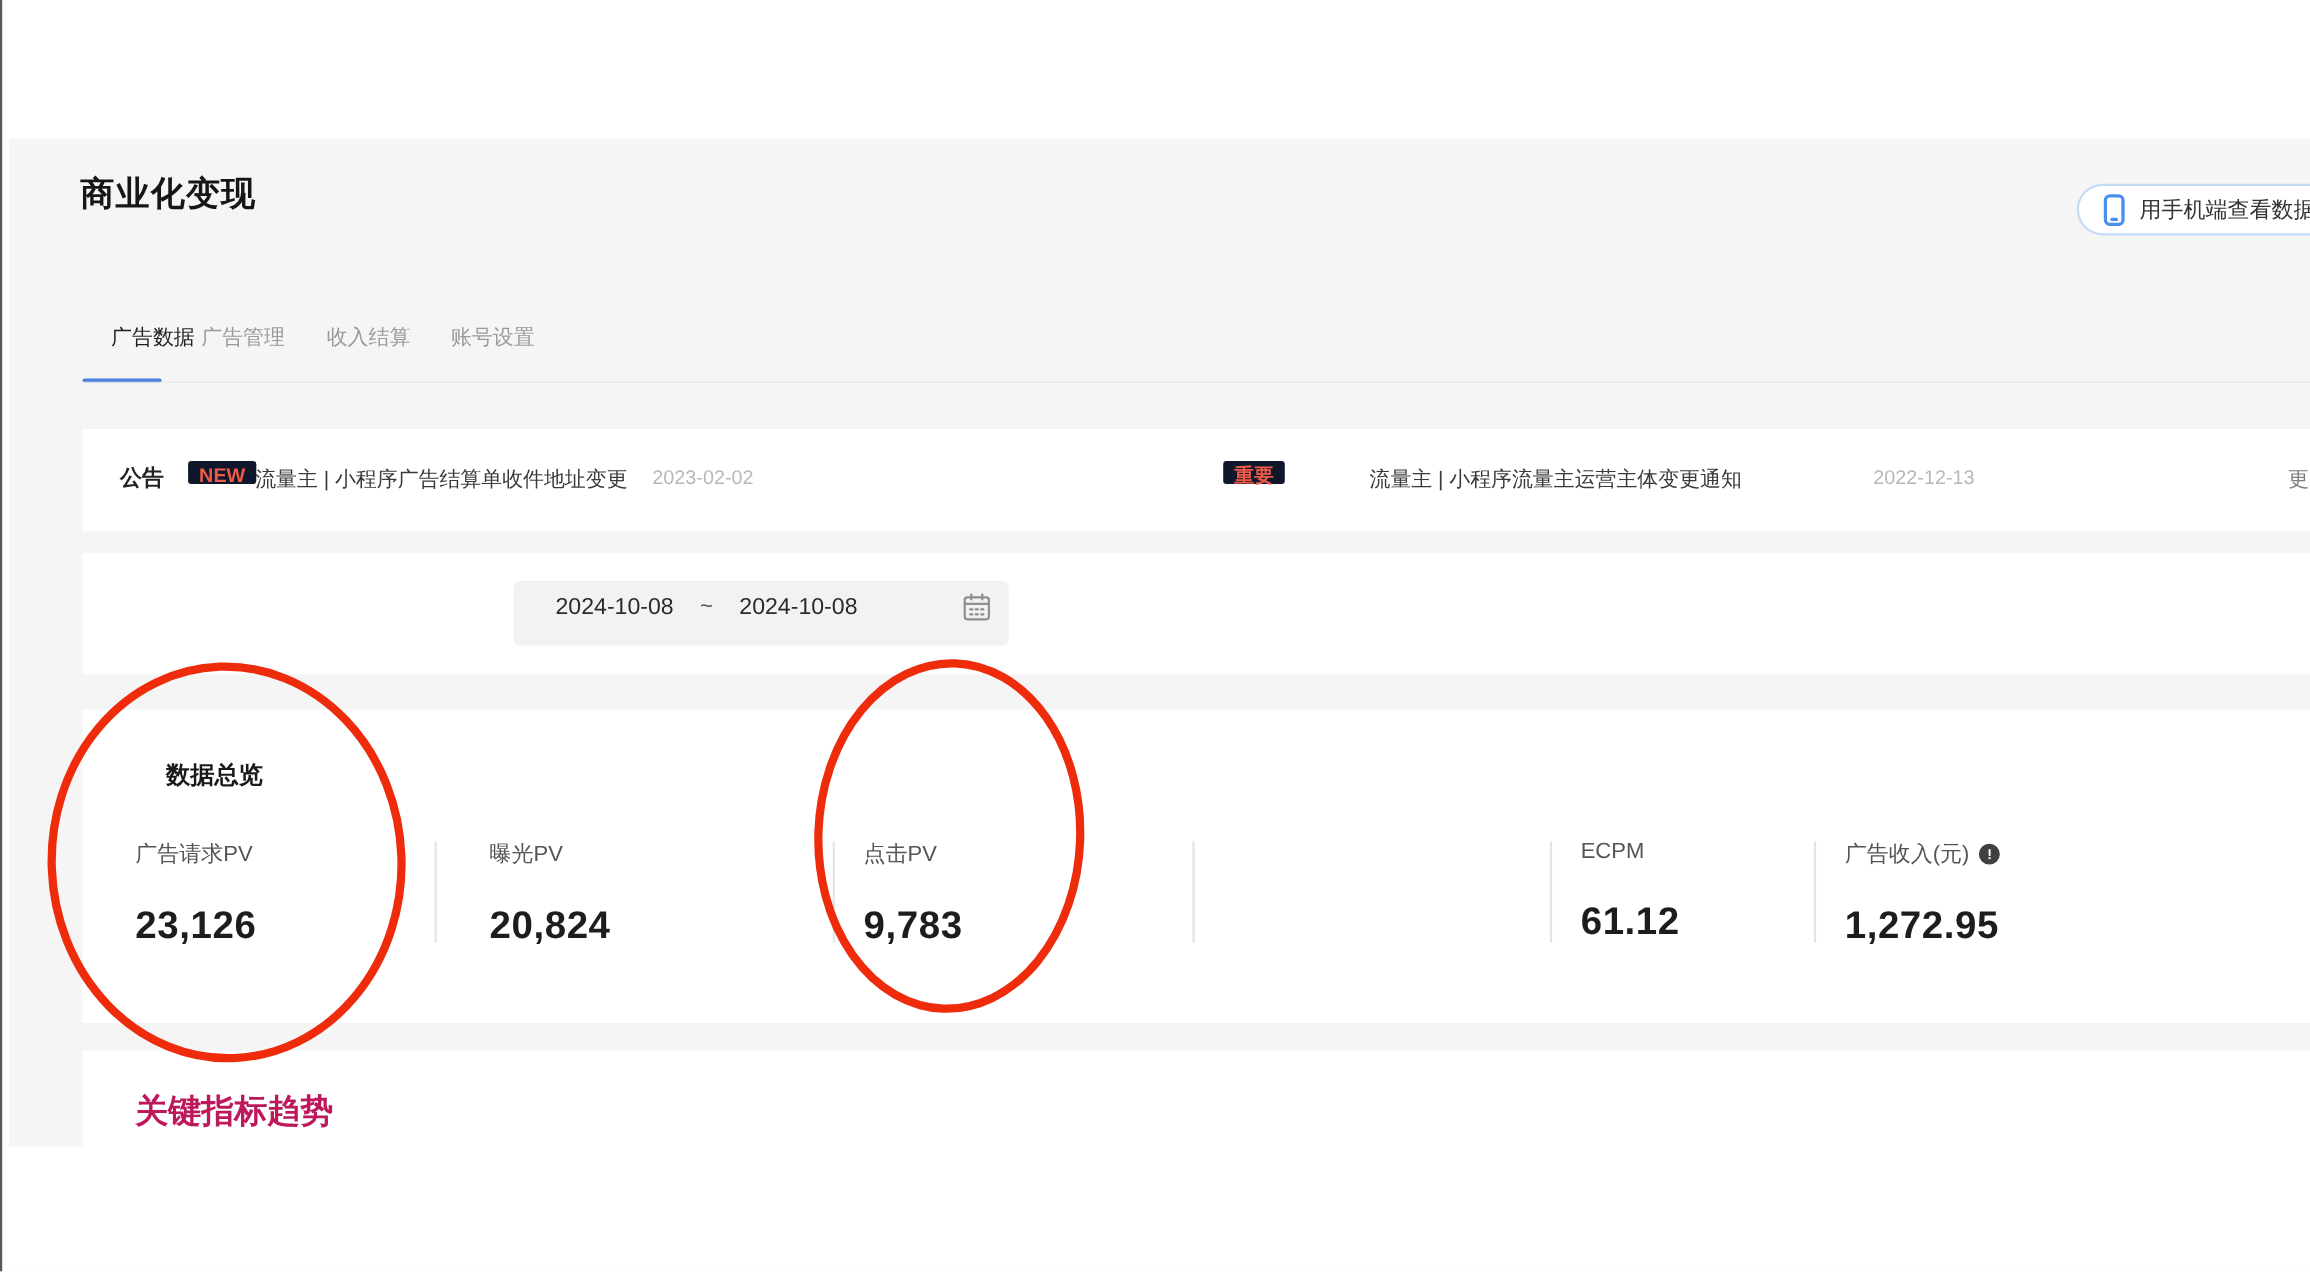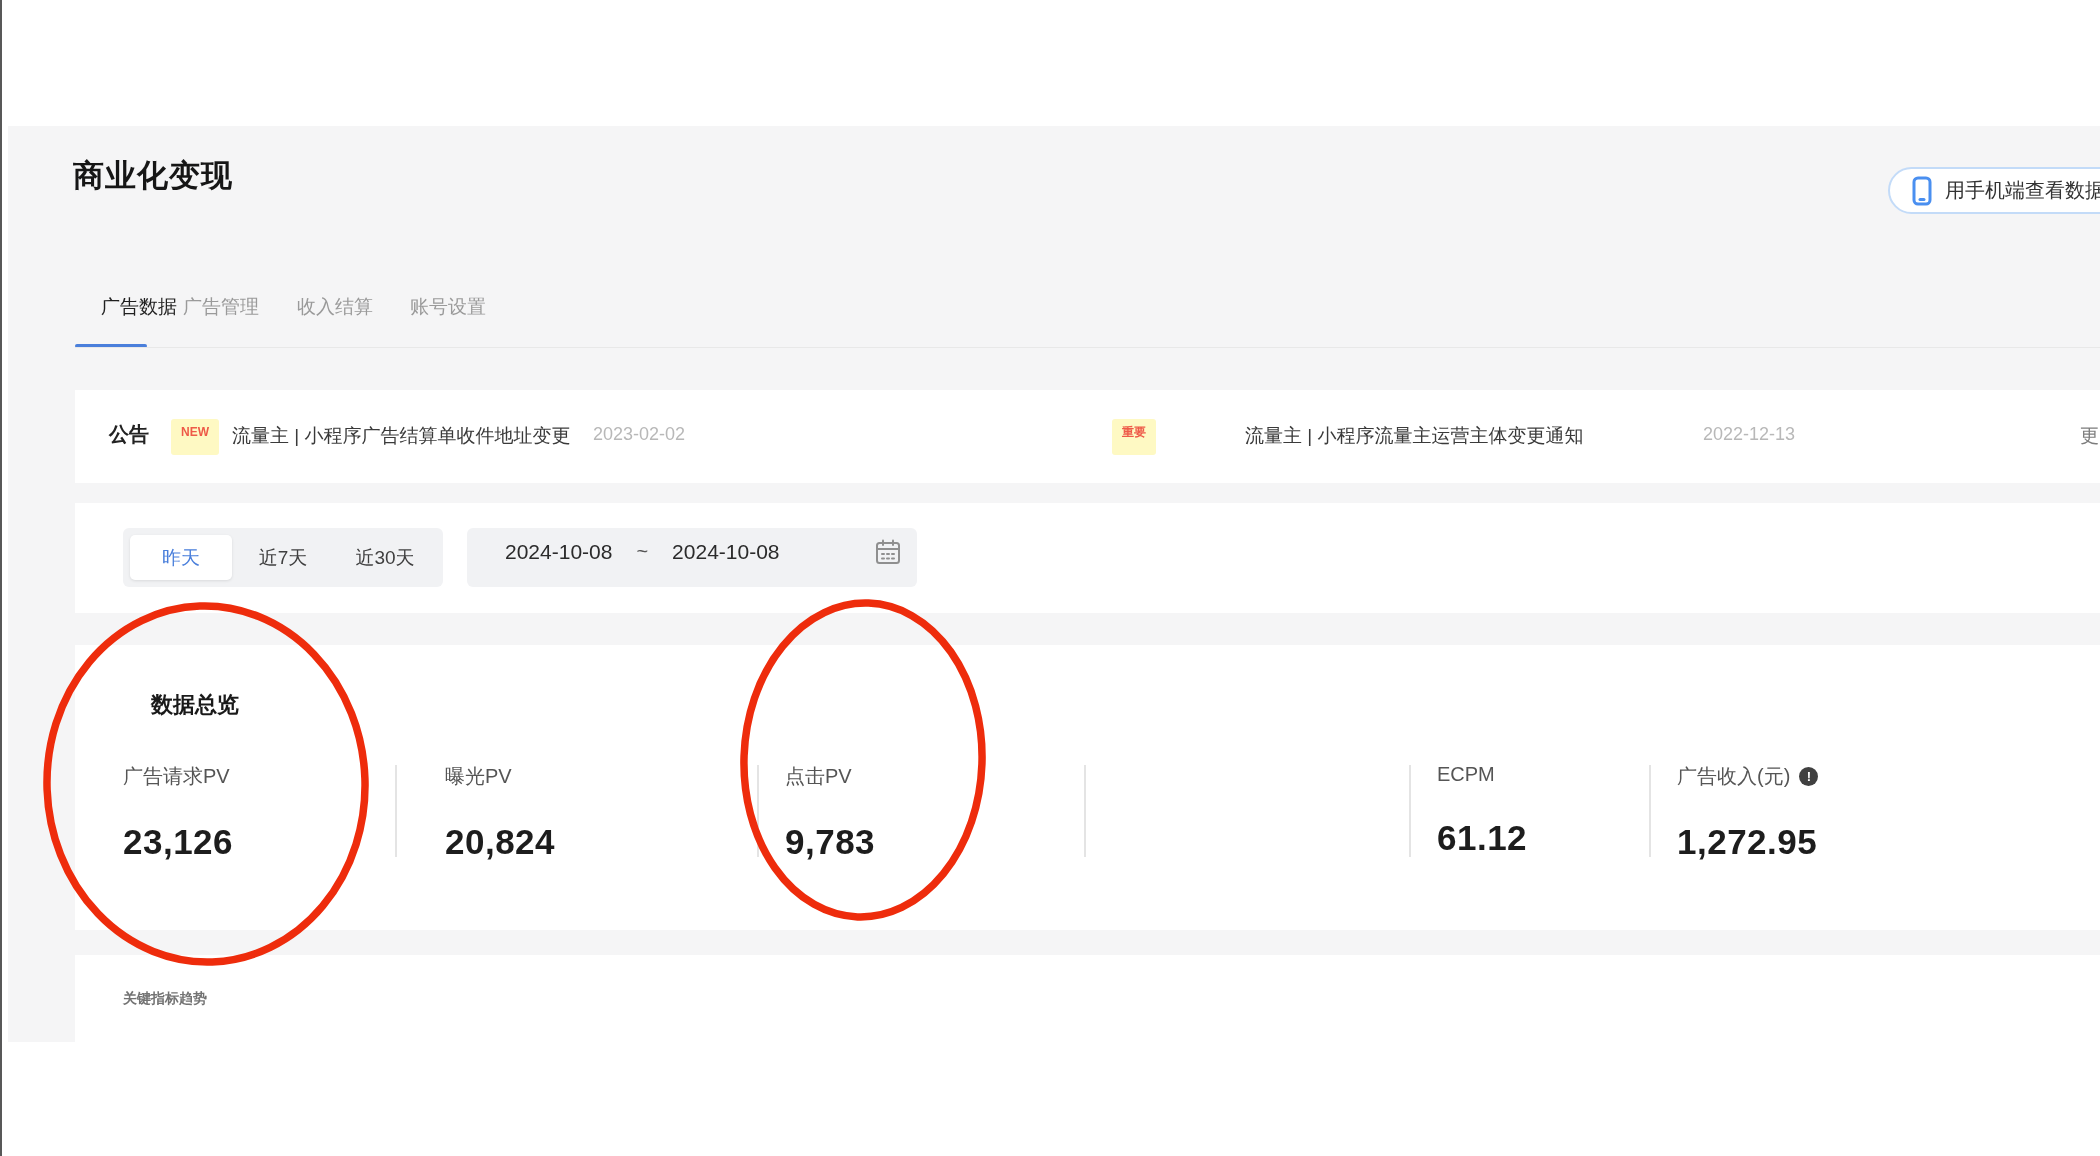--- a/index.html
+++ b/index.html
@@ -33,22 +33,22 @@
 
   
   .card{background:#ffffff;}
   #announce-card{left:75px;top:390px;width:2025px;height:93px;}
   #filter-card{left:75px;top:503px;width:2025px;height:110px;}
   #metrics-card{left:75px;top:645px;width:2025px;height:285px;}
   #trends-card{left:75px;top:955px;width:2025px;height:201px;}
 
   
   #announce-label{left:34px;top:31px;font-size:20px;font-weight:700;color:#222;}
-  .ann-badge{height:36px;line-height:27px;padding:0 10px;border-radius:3px;
-    background:#fef9c3;color:#ee5a48;font-size:12px;font-weight:700;}
+  .ann-badge{height:21px;line-height:27px;padding:0 10px;border-radius:3px;
+    background:#0f172a;color:#ee5a48;font-size:18px;font-weight:700;}
   #ann-badge-1{left:96px;top:29px;}
   #ann-badge-2{left:1037px;top:29px;}
   .ann-text{top:33px;font-size:19px;color:#3a3a3a;cursor:pointer;white-space:nowrap;}
   #ann-text-1{left:157px;}
   #ann-text-2{left:1170px;}
   .ann-date{top:34px;font-size:18px;color:#b8b8b8;white-space:nowrap;}
   #ann-date-1{left:518px;}
   #ann-date-2{left:1628px;}
   #ann-more{left:1977px;top:33px;font-size:19px;color:#7d7d7d;cursor:pointer;white-space:nowrap;margin-left:28px;}
 
@@ -75,21 +75,21 @@
   #metric-0{left:48px;} #metric-1{left:370px;} #metric-2{left:710px;}
   #metric-3{left:1037px;} #metric-4{left:1362px;} #metric-5{left:1602px;}
   .metric-label{font-size:20px;color:#555;display:flex;align-items:center;}
   .metric-value{margin-top:32px;font-size:35px;font-weight:700;color:#1d1d1d;letter-spacing:.5px;}
   .metric-divider{top:120px;width:2px;height:92px;background:#e4e4e4;}
   #mdiv-1{left:320px;} #mdiv-2{left:682px;} #mdiv-3{left:1009px;} #mdiv-4{left:1334px;} #mdiv-5{left:1574px;}
   .info-icon{display:inline-flex;width:19px;height:19px;border-radius:50%;background:#404040;color:#fff;
     font-size:13px;font-weight:700;align-items:center;justify-content:center;margin-left:9px;cursor:pointer;}
 
   
-  #trends-heading{left:48px;top:35px;font-size:14px;font-weight:700;color:#737373;text-align:center;}
+  #trends-heading{left:48px;top:35px;font-size:30px;font-weight:700;color:#be185d;text-align:center;}
 
   
   #annotation-layer{left:0;top:0;width:2100px;height:1156px;pointer-events:none;z-index:20;}
 </style>
 </head>
 <body>
 
 <div class="abs" id="left-edge-line"></div>
 <div class="abs" id="page-panel"></div>
 
@@ -117,25 +117,20 @@
   <div class="abs ann-badge" id="ann-badge-1">NEW</div>
   <div class="abs ann-text" id="ann-text-1">流量主 | 小程序广告结算单收件地址变更</div>
   <div class="abs ann-date" id="ann-date-1">2023-02-02</div>
   <div class="abs ann-badge" id="ann-badge-2">重要</div>
   <div class="abs ann-text" id="ann-text-2">流量主 | 小程序流量主运营主体变更通知</div>
   <div class="abs ann-date" id="ann-date-2">2022-12-13</div>
   <div class="abs" id="ann-more">更多</div>
 </div>
 
 <div class="abs card" id="filter-card">
-  <div class="abs" id="seg-control">
-    <div class="seg-item selected">昨天</div>
-    <div class="seg-item">近7天</div>
-    <div class="seg-item">近30天</div>
-  </div>
 
   <div class="abs" id="date-box">
     <span class="date-text">2024-10-08</span>
     <span class="date-tilde">~</span>
     <span class="date-text">2024-10-08</span>
     <span class="spacer"></span>
     <span style="display:inline-flex;">
       <svg width="26" height="26" viewBox="0 0 26 26">
         <rect x="2" y="4" width="22" height="20" rx="2.5" fill="none" stroke="#8f8f8f" stroke-width="2"></rect>
         <line x1="2" y1="10" x2="24" y2="10" stroke="#8f8f8f" stroke-width="2"></line>

